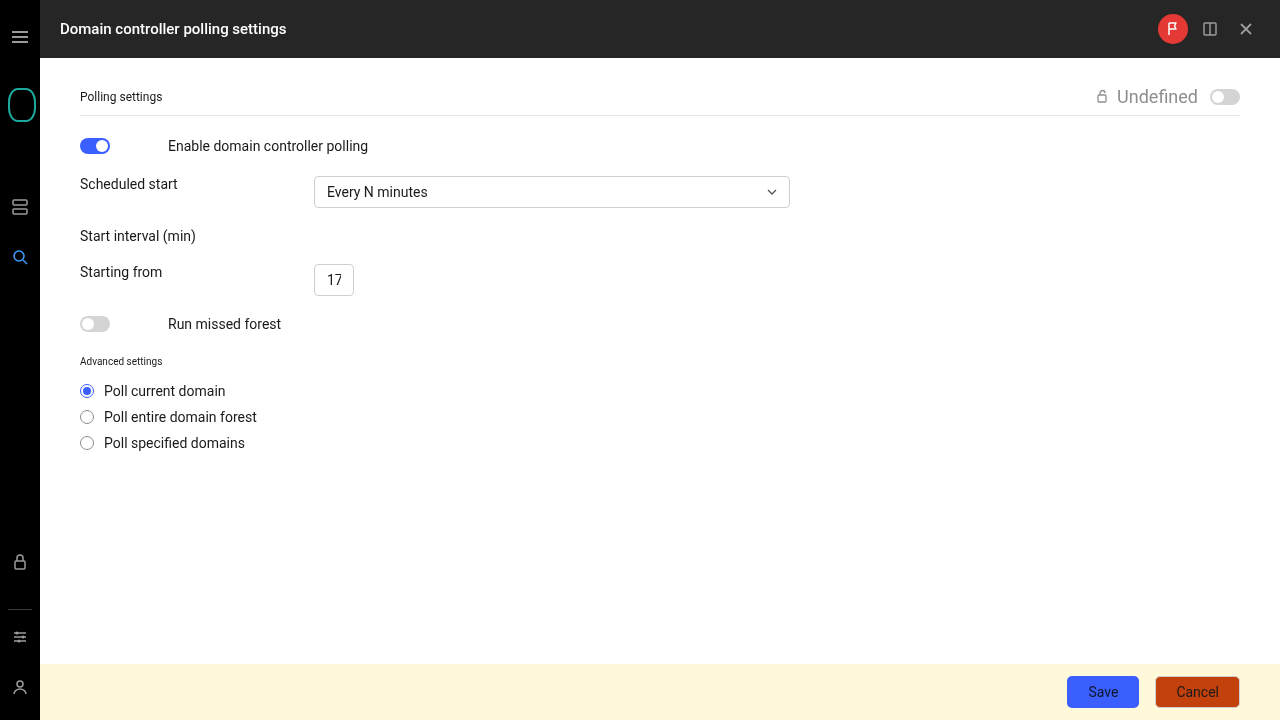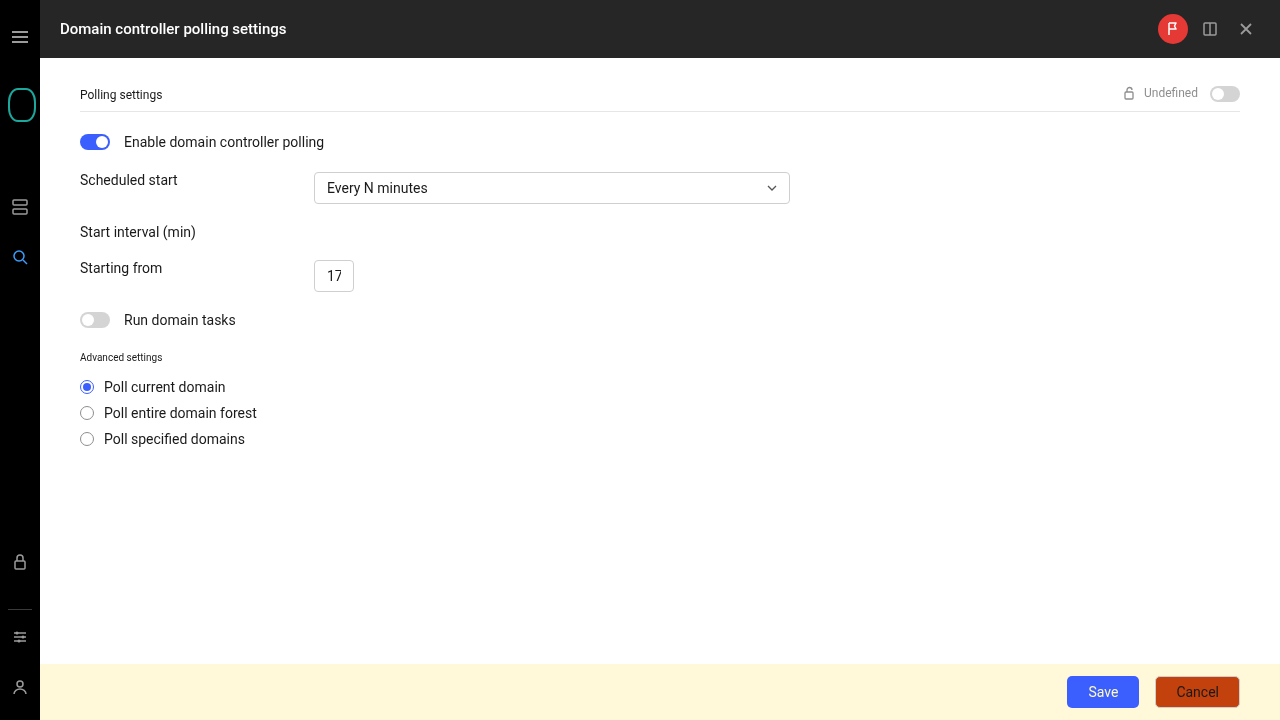--- a/index.html
+++ b/index.html
@@ -94,21 +94,21 @@
 .section-header {
   display: flex;
   align-items: center;
   padding-bottom: 8px;
   border-bottom: 1px solid #e6e6e6;
   margin-bottom: 22px;
 }
 .section-header .section-title { font-size: 12px; color: #1a1a1a; }
 .section-header .spacer { flex: 1; }
 .lock-undef {
-  display: flex; align-items: flex-start; color: #8e8e8e; font-size: 12px;
+  display: flex; align-items: center; color: #8e8e8e; font-size: 18px;
 }
 .lock-undef .txt { margin-left: 8px; margin-right: 12px; }
 
 
 .toggle {
   width: 30px; height: 16px;
   background: #d4d4d4;
   border-radius: 10px;
   position: relative;
   cursor: pointer;
@@ -118,21 +118,21 @@
   top: 2px; left: 2px;
   width: 12px; height: 12px;
   background: #fff;
   border-radius: 50%;
   transition: left .1s;
 }
 .toggle.on { background: #3b5fff; }
 .toggle.on .knob { left: 16px; }
 
 .toggle-line {
-  display: flex; align-items: center; margin-bottom: 22px;
+  display: flex; align-items: center; margin-bottom: 22px; gap: 44px;
 }
 .toggle-line .toggle { margin-right: 14px; }
 .toggle-line .lbl { font-size: 14px; }
 
 
 .form-row {
   display: flex; margin-bottom: 20px;
 }
 .form-label {
   width: 234px;
@@ -200,21 +200,21 @@
 .btn {
   height: 32px;
   padding: 0 20px;
   border-radius: 5px;
   font-size: 14px;
   cursor: pointer;
   display: flex; align-items: center; justify-content: center;
   border: 1px solid transparent;
   font-family: inherit;
 }
-.btn-primary { background: #3b5fff; color: #fef9c3; }
+.btn-primary { background: #3b5fff; color: #0f172a; }
 .btn-secondary { background: #c2410c; color: #1a1a1a; border-color: #cfcfcf; }
 </style>
 </head>
 <body>
 
 <div class="left-nav">
   <div class="nav-icon">
     <svg width="16" height="12" viewBox="0 0 16 12">
         <path d="M0 1h16M0 6h16M0 11h16" stroke="#9b9b9b" stroke-width="2"></path>
       </svg>
@@ -324,21 +324,21 @@
 
     <div class="form-row">
       <div class="form-label">Starting from</div>
       <input class="form-input short" type="text" value="17 : 49" style="">
     </div>
 
     <div class="toggle-line" style="margin-bottom:10px">
       <span class="toggle">
           <span class="knob"></span>
         </span>
-      <span class="lbl">Run domain tasks</span>
+      <span class="lbl">Run missed forest</span>
     </div>
 
     <div class="subsection-title">Advanced settings</div>
 
     <div id="radio-container">
         <div class="radio-line">
           <span class="radio checked"></span>
           <span>Poll current domain</span>
         </div>
         <div class="radio-line">

